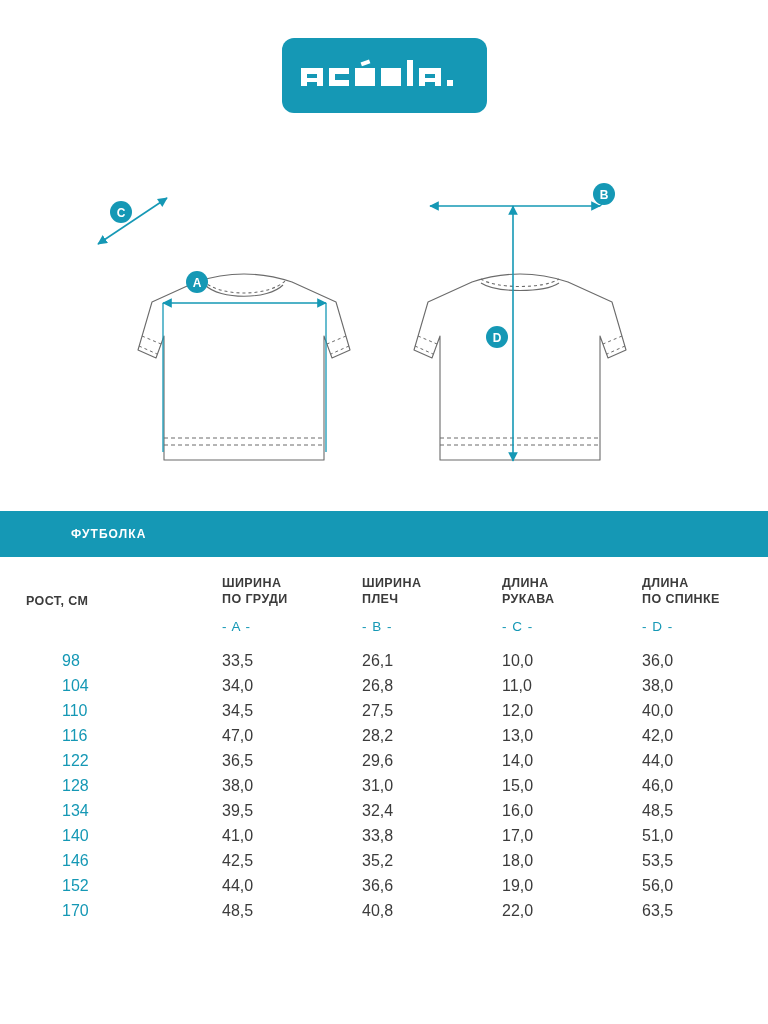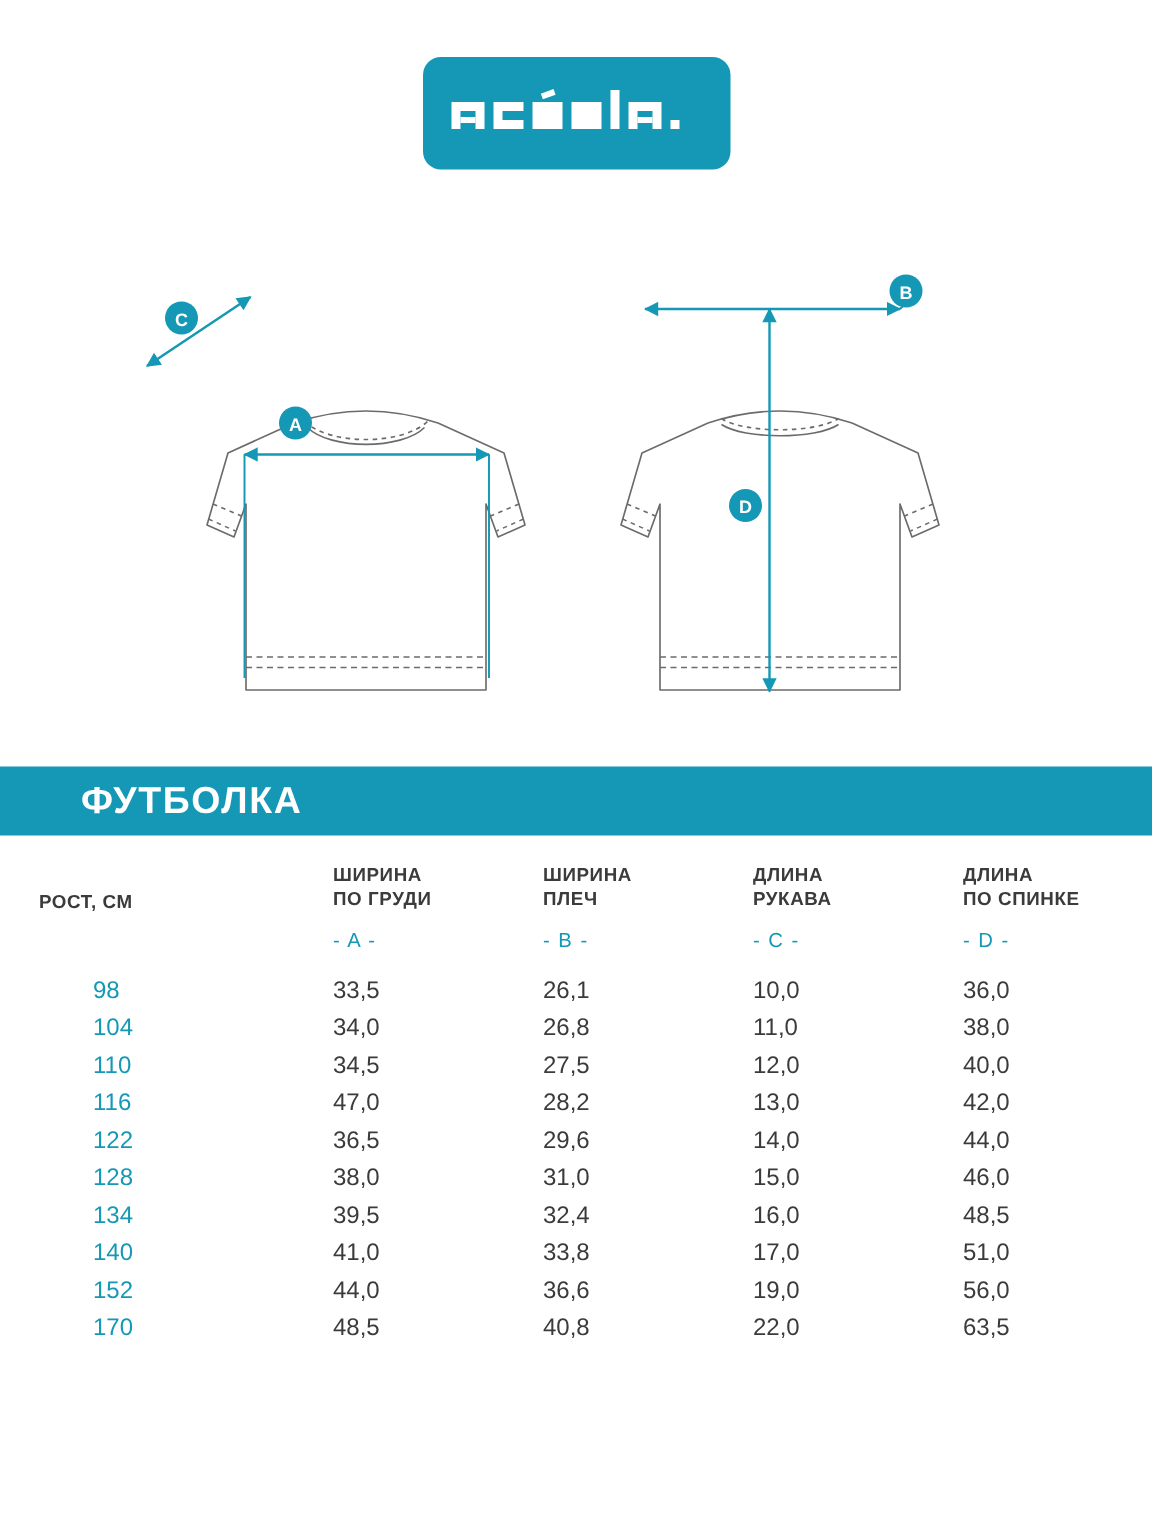--- a/index.html
+++ b/index.html
@@ -34,24 +34,24 @@
   
   .title-band {
     position: absolute;
     left: 0; top: 511px;
     width: 768px; height: 46px;
     background: #1598b5;
     display: flex; align-items: center;
   }
   .title-band .title {
     color: #ffffff;
-    font-size: 25px;
+    font-size: 12px;
     font-weight: bold;
     letter-spacing: 1.1px;
-    padding-left: 54px;
+    padding-left: 71px;
   }
 
   
   .table-wrap {
     position: absolute;
     left: 0; top: 557px;
     width: 768px;
   }
   table.sizes {
     width: 768px;
@@ -311,20 +311,27 @@
           <td class="val">48,5</td>
         </tr>
         <tr class="data-row">
           <td class="height">140</td>
           <td class="val">41,0</td>
           <td class="val">33,8</td>
           <td class="val">17,0</td>
           <td class="val">51,0</td>
         </tr>
         <tr class="data-row">
+          <td class="height">146</td>
+          <td class="val">42,5</td>
+          <td class="val">35,2</td>
+          <td class="val">18,0</td>
+          <td class="val">53,5</td>
+        </tr>
+        <tr class="data-row">
           <td class="height">152</td>
           <td class="val">44,0</td>
           <td class="val">36,6</td>
           <td class="val">19,0</td>
           <td class="val">56,0</td>
         </tr>
         <tr class="data-row">
           <td class="height">170</td>
           <td class="val">48,5</td>
           <td class="val">40,8</td>

